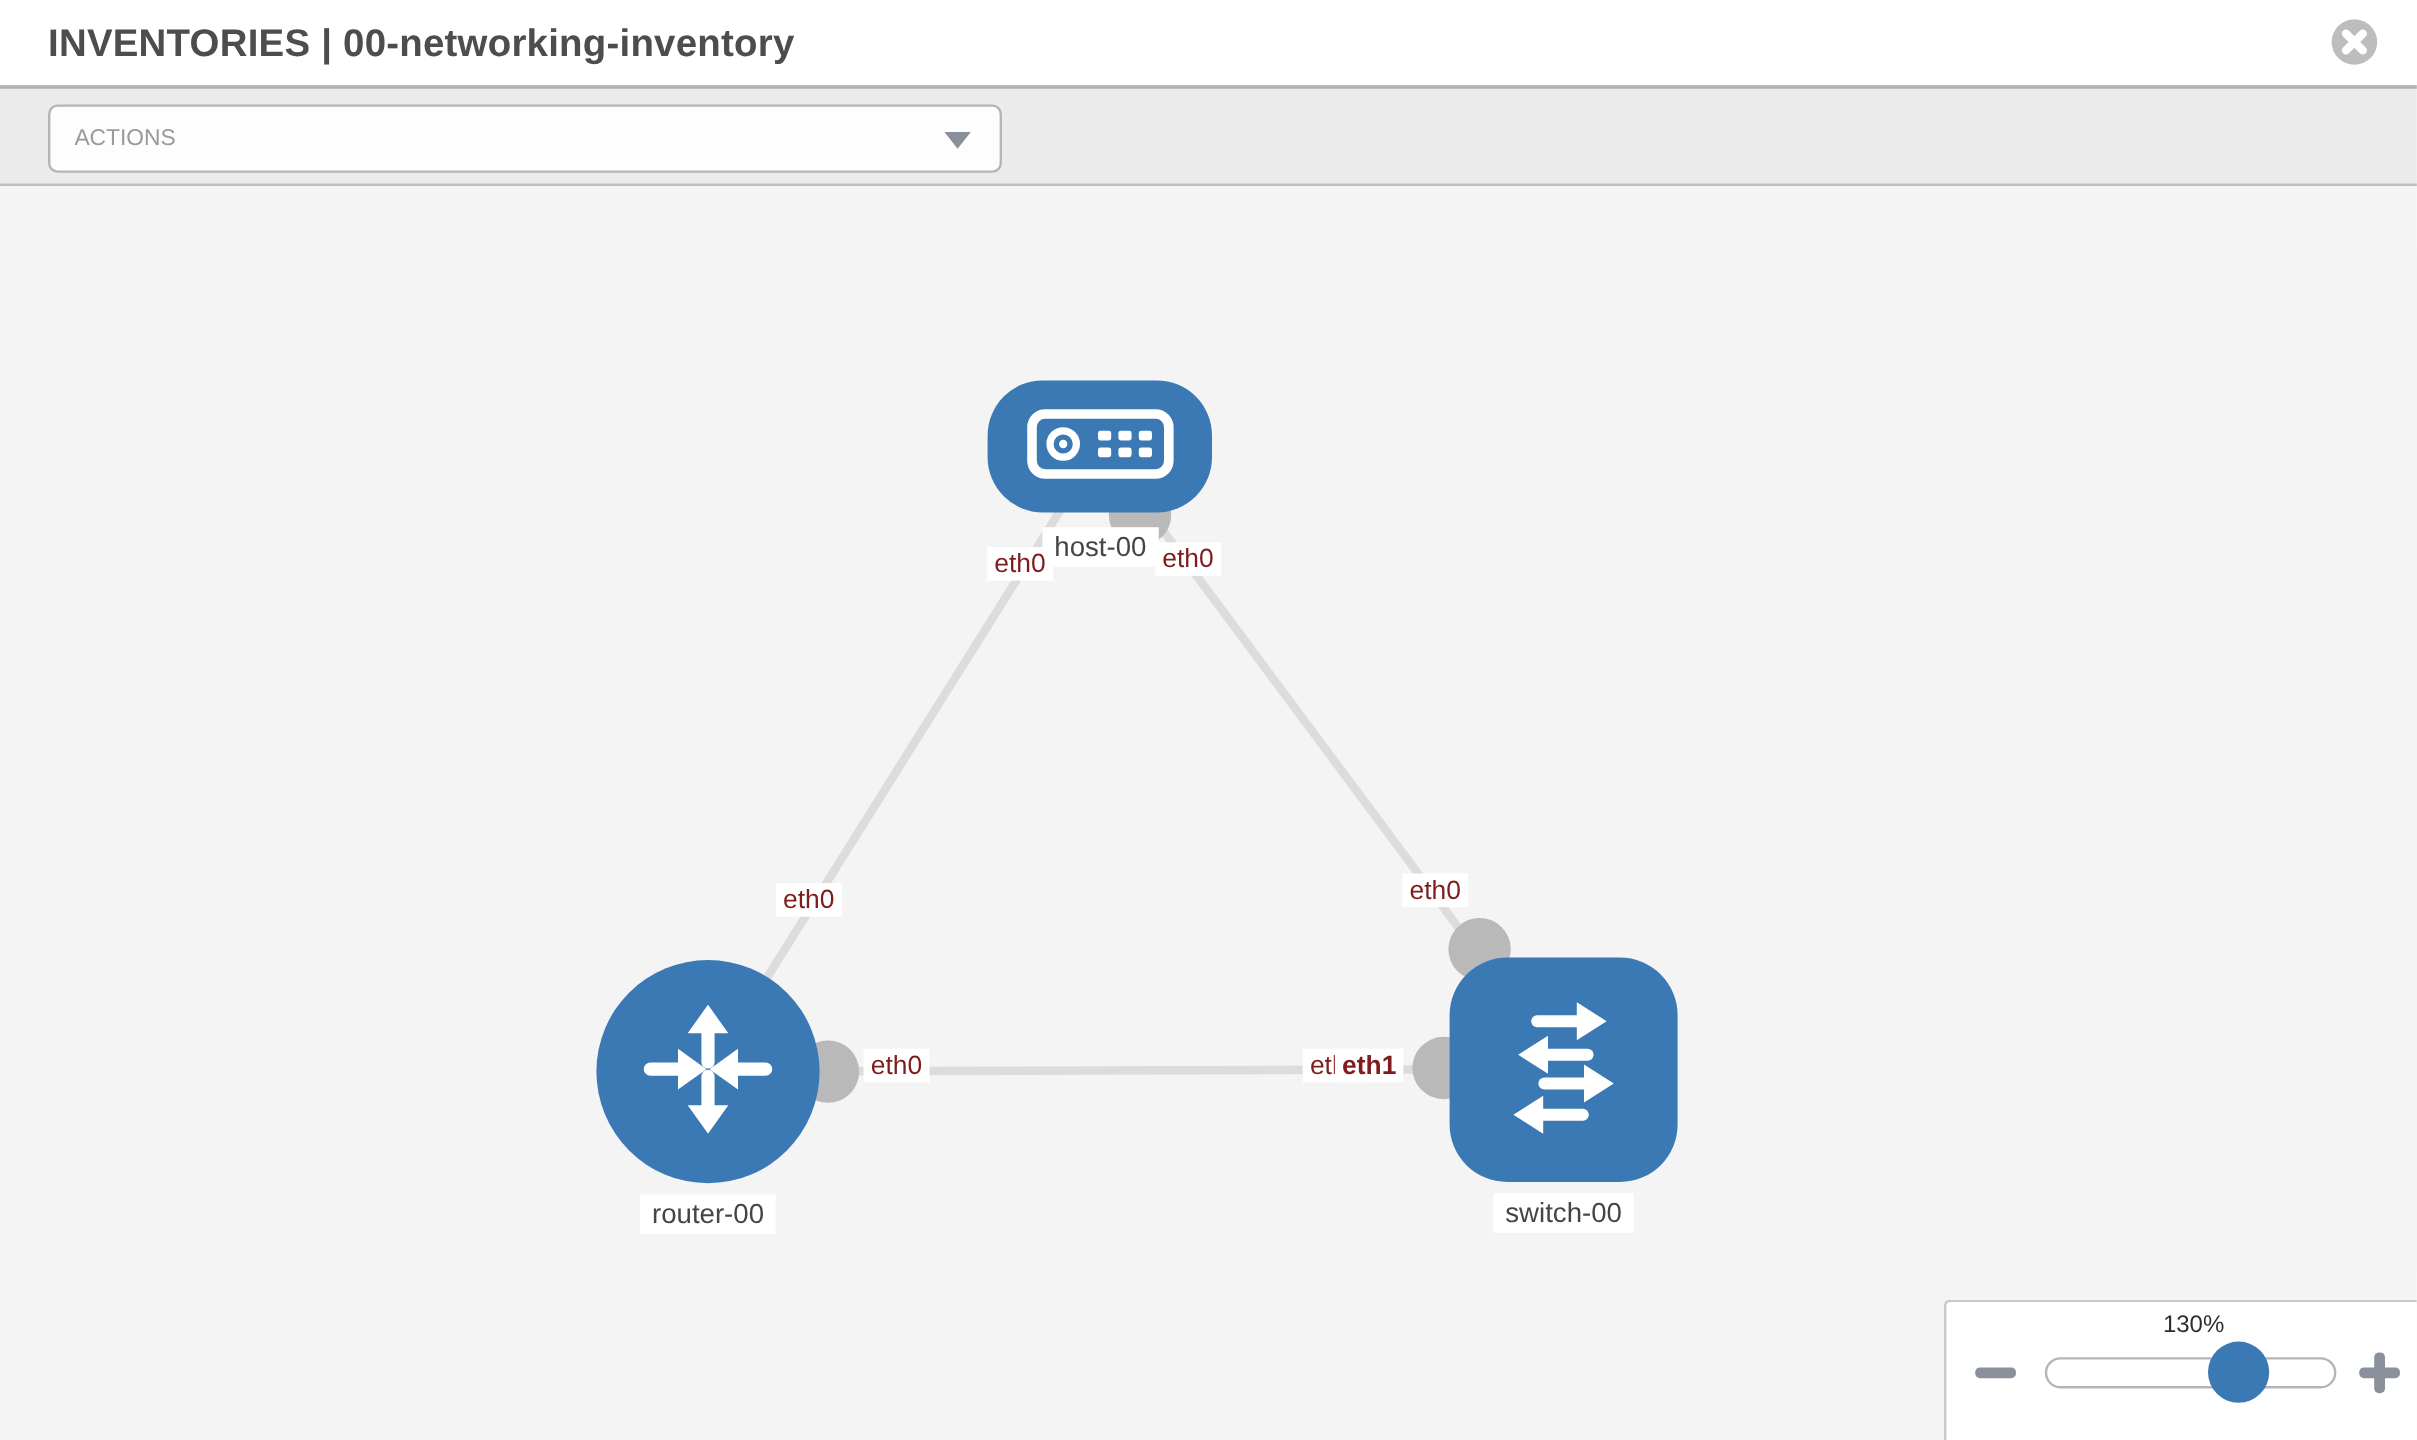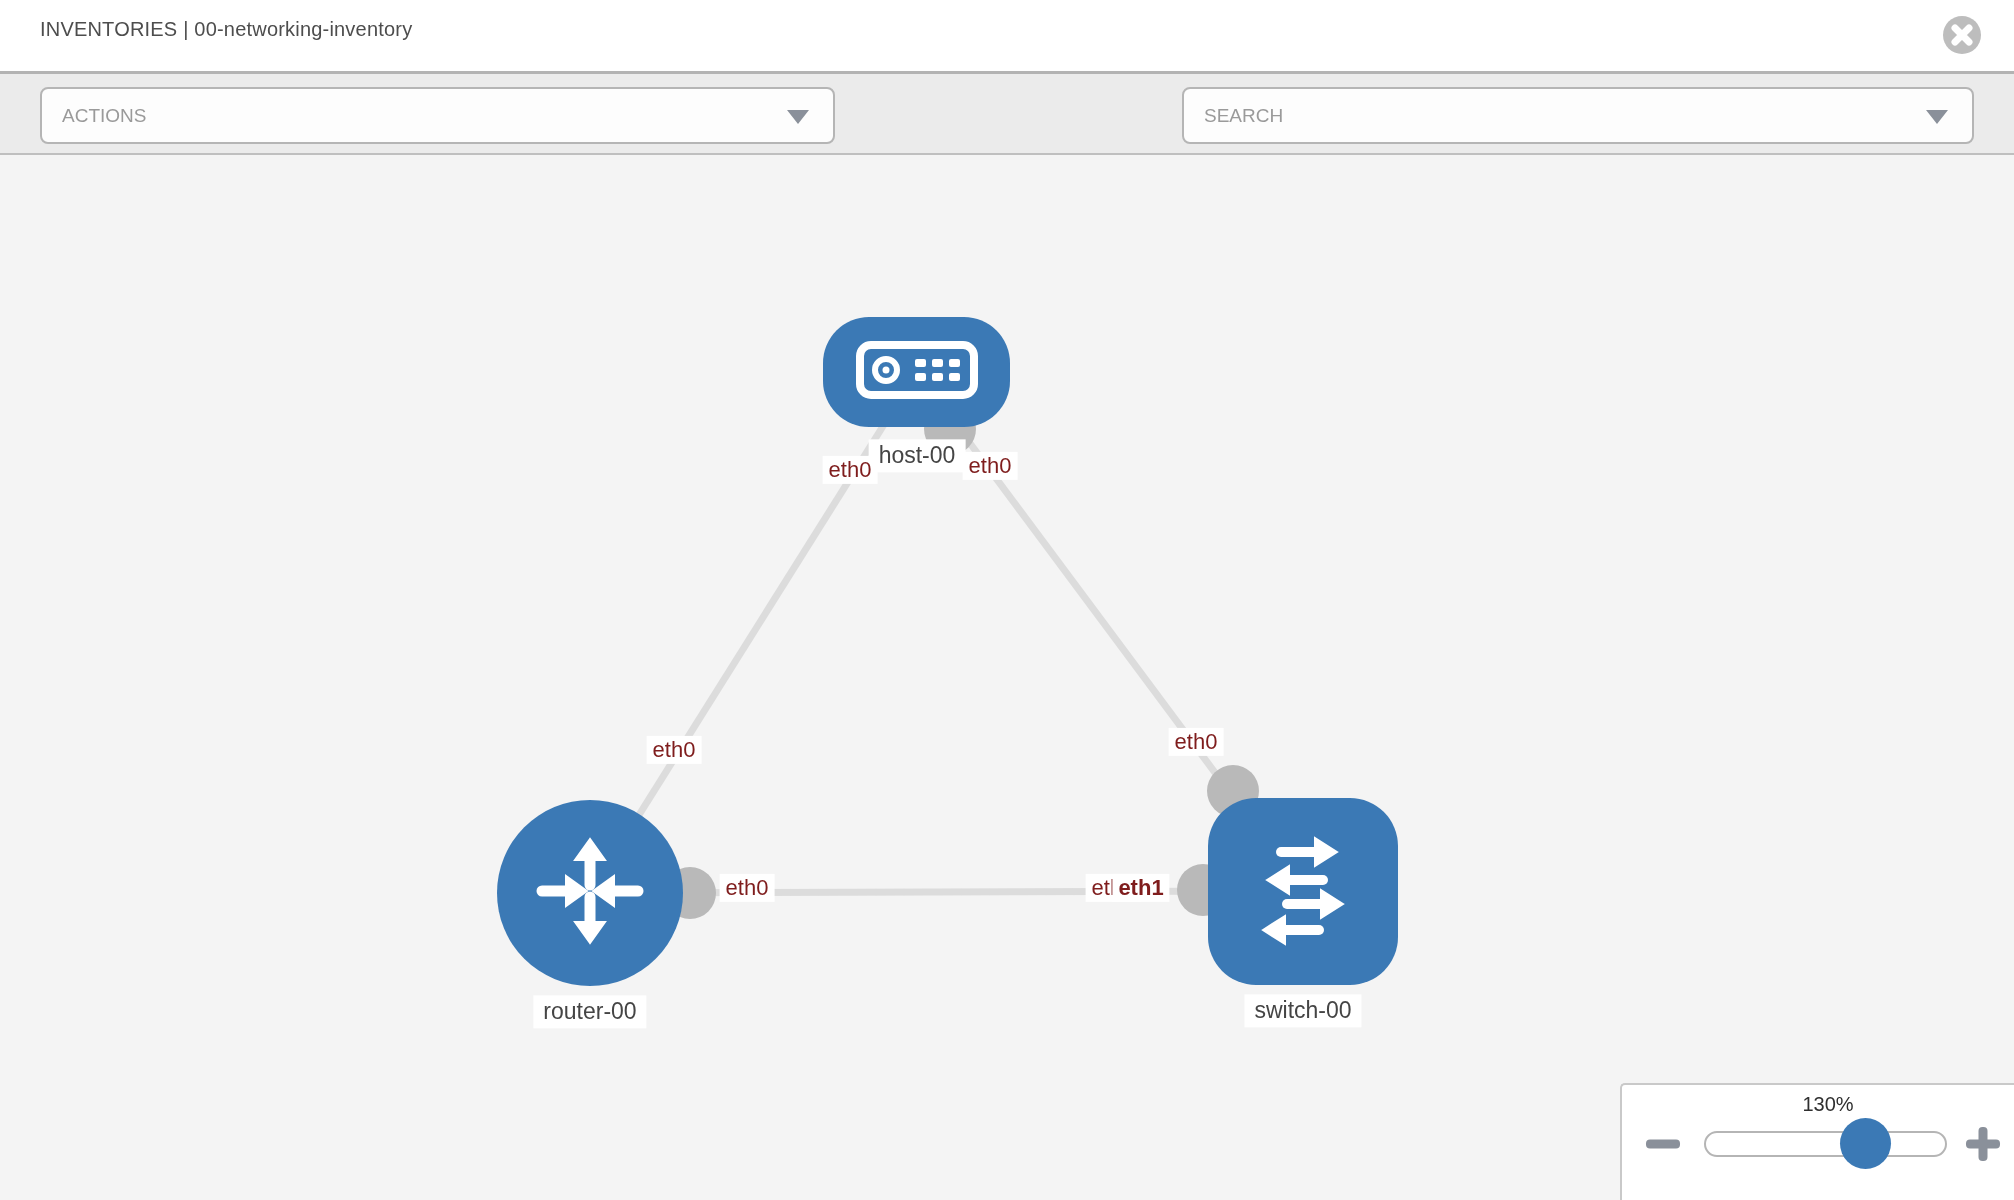--- a/index.html
+++ b/index.html
@@ -1,21 +1,21 @@
 <!DOCTYPE html>
 <html><head>
 <meta charset="utf-8">
 <style>
   html,body{margin:0;padding:0;width:2014px;height:1200px;overflow:hidden;
     font-family:"Liberation Sans","DejaVu Sans",sans-serif;background:#ffffff;}
   *{box-sizing:border-box;}
 
   
   .header{position:absolute;left:0;top:0;width:2014px;height:71px;background:#fff;}
-  .page-title{position:absolute;left:40px;top:18px;font-size:20px;font-weight:normal;
+  .page-title{position:absolute;left:40px;top:18px;font-size:32px;font-weight:bold;
     color:#4d4d4d;letter-spacing:.2px;white-space:nowrap;}
   .close-btn{position:absolute;left:1942px;top:15px;width:40px;height:40px;cursor:pointer;
     background:none;border:none;padding:0;}
 
   
   .toolbar{position:absolute;left:0;top:71px;width:2014px;height:84px;background:#ebebeb;
     border-top:3px solid #b3b3b3;border-bottom:2px solid #bfbfbf;}
   .select-box{position:absolute;top:13px;height:57px;background:#fdfdfd;
     border:2px solid #b5b5b5;border-radius:8px;cursor:pointer;}
   .select-box .ph{position:absolute;left:20px;top:0;height:53px;line-height:53px;
@@ -89,24 +89,20 @@
   <button class="tool-icon tool-key">
     <span>
       <svg width="36" height="36" viewBox="0 0 512 512">
         <g transform="scale(-1,1) translate(-512,0)">
           <path fill="#8a909a" d="M512 176.001C512 273.203 433.202 352 336 352c-11.22 0-22.19-1.062-32.827-3.069l-24.012 27.014A23.999 23.999 0 0 1 261.223 384H224v40c0 13.255-10.745 24-24 24h-40v40c0 13.255-10.745 24-24 24H24c-13.255 0-24-10.745-24-24v-78.059c0-6.365 2.529-12.47 7.029-16.971l161.802-161.802C163.108 213.814 160 195.271 160 176 160 78.798 238.797.001 335.999 0 433.488-.001 512 78.511 512 176.001zM336 128c0 26.51 21.49 48 48 48s48-21.49 48-48-21.49-48-48-48-48 21.49-48 48z"></path>
         </g>
       </svg>
     </span>
   </button>
 
-  <div class="select-box search-box">
-    <span class="ph">SEARCH</span>
-    <span class="caret"></span>
-  </div>
 </div>
 
 <div class="canvas">
 
   <svg class="net-svg" width="2014" height="1045" viewBox="0 0 2014 1045">
 
     <line x1="590" y1="738" x2="917" y2="217" stroke="#dcdcdc" stroke-width="7"></line>
     <line x1="917" y1="217" x2="1303" y2="736" stroke="#dcdcdc" stroke-width="7"></line>
     <line x1="590" y1="738" x2="1303" y2="736" stroke="#dcdcdc" stroke-width="7"></line>
 

